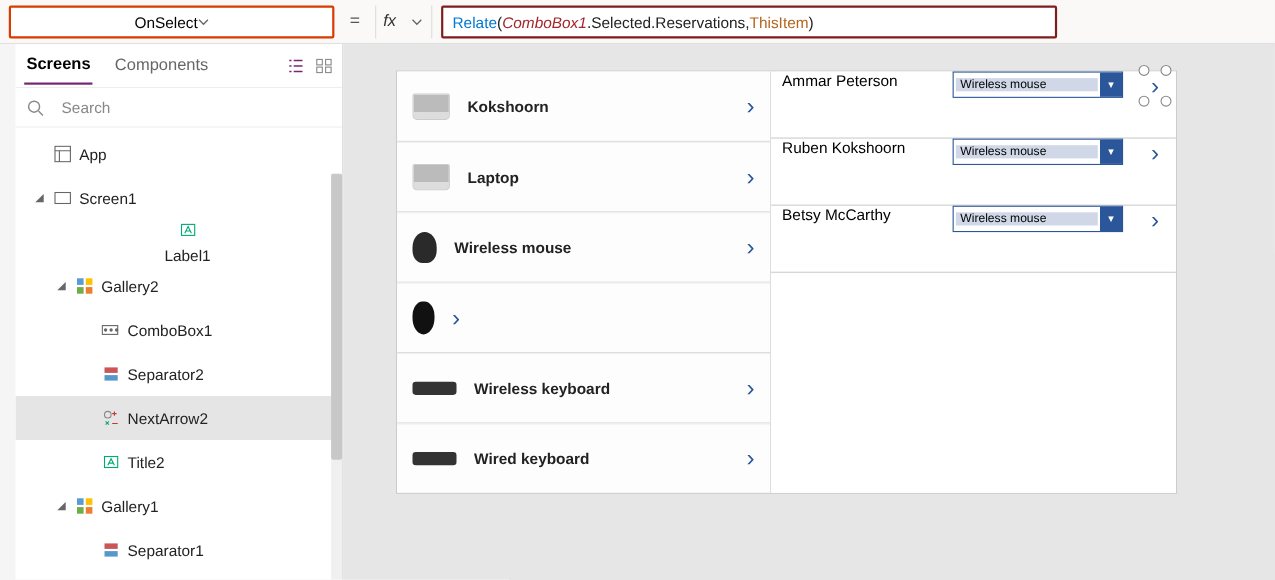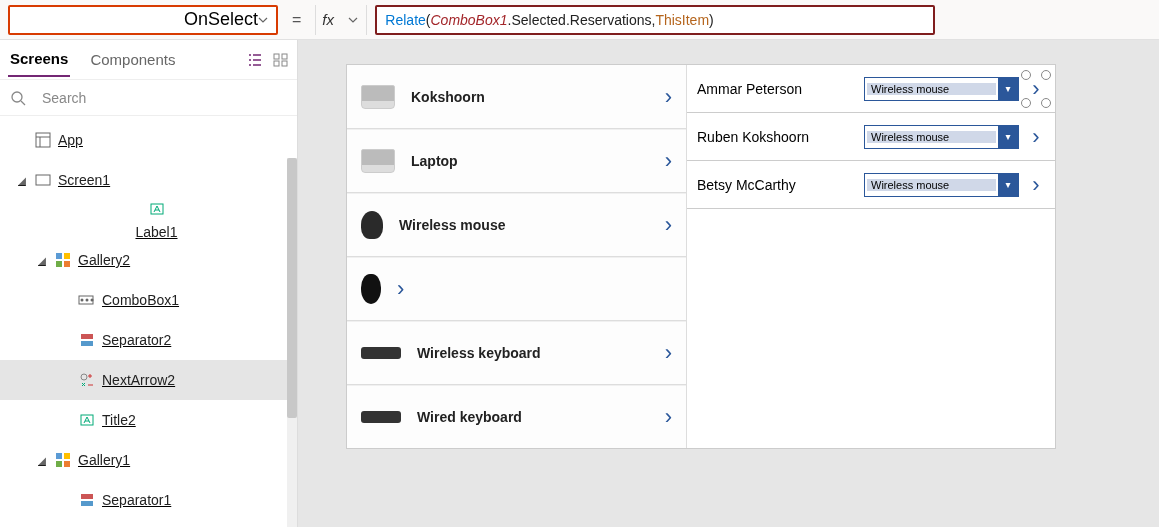--- a/index.html
+++ b/index.html
@@ -10,28 +10,28 @@
       align-items: center;
       background: #faf9f8;
       height: 40px;
       padding: 4px 8px;
       gap: 8px;
       border-bottom: 1px solid #e1e1e1;
     }
     .property-select {
       display: flex;
       align-items: center;
-      justify-content: flex-end;
+      justify-content: center;
       border: 2px solid #d83b01;
       border-radius: 2px;
       background: #fff;
-      width: 270px;
+      width: 296px;
       height: 30px;
       padding: 0 8px;
-      font-size: 18px;
+      font-size: 14px;
     }
     .equals { font-size: 16px; color: #555; padding: 0 6px; }
     .fx-wrap {
       display: flex;
       align-items: center;
       gap: 14px;
       width: 52px;
       font-style: italic;
       font-size: 15px;
       color: #333;
@@ -51,21 +51,21 @@
       font-size: 14px;
       display: flex;
       align-items: center;
       max-width: 560px;
     }
     .tok-fn { color: #0078d4; }
     .tok-obj { color: #a3262a; font-style: italic; }
     .tok-plain { color: #222; }
     .tok-this { color: #b5651d; }
     
-    .main { display: flex; height: calc(527px - 40px); }
+    .main { display: flex; height: calc(527px - 40px); margin-left: 14px; }
     
     .tree-panel {
       width: 298px;
       background: #fff;
       border-right: 1px solid #ddd;
       display: flex;
       flex-direction: column;
       position: relative;
     }
     .tree-tabs {
@@ -79,21 +79,21 @@
     .tree-tab { font-size: 15px; color: #666; padding: 8px 2px; cursor: pointer; }
     .tree-tab.active { color: #000; font-weight: 600; border-bottom: 2px solid #742774; }
     .tree-tab-icons { margin-left: auto; display: flex; gap: 10px; color: #555; }
     .tree-search {
       display: flex; align-items: center; gap: 16px;
       height: 36px; border-bottom: 1px solid #eee; padding: 0 10px;
       font-size: 14px; color: #888;
     }
     .search-icon { width: 16px; height: 16px; }
     
-    .tree-items { flex: 1; overflow-y: auto; padding-top: 4px; text-decoration: underline; }
+    .tree-items { flex: 1; overflow-y: auto; padding-top: 4px; }
     .tree-row {
       display: flex; align-items: center;
       height: 40px; padding: 0 8px;
       font-size: 14px; color: #222; cursor: pointer;
       gap: 6px;
     }
     .tree-row.selected { background: #e5e5e5; }
     .tree-caret { width: 12px; display: inline-flex; justify-content: center; color: #666; font-size: 10px; }
     .tree-blank { width: 12px; }
     .tree-icon { width: 18px; height: 18px; display: inline-flex; align-items: center; justify-content: center; }
@@ -145,23 +145,23 @@
     
     .right-panel {
       flex: 1; background: #fff;
     }
     .right-header {
       background: #2b579a; color: #fff; height: 30px;
       display: flex; align-items: center; justify-content: center;
       font-size: 15px; 
     }
     .res-row {
-      display: flex; align-items: center; height: 48px;
+      display: flex; align-items: flex-start; height: 61px;
       padding: 0 10px; border-bottom: 1px solid #ccc;
-      gap: 8px;
+      gap: 20px;
     }
     .res-name { flex: 1; font-size: 14px; }
     .combo {
       display: flex; align-items: center;
       border: 1px solid #2b579a;
       height: 24px; width: 155px;
       font-size: 11px;
     }
     .combo-text { flex: 1; padding: 0 4px; background: #d0d8e8; margin: 2px; white-space: nowrap; }
     .combo-btn {

